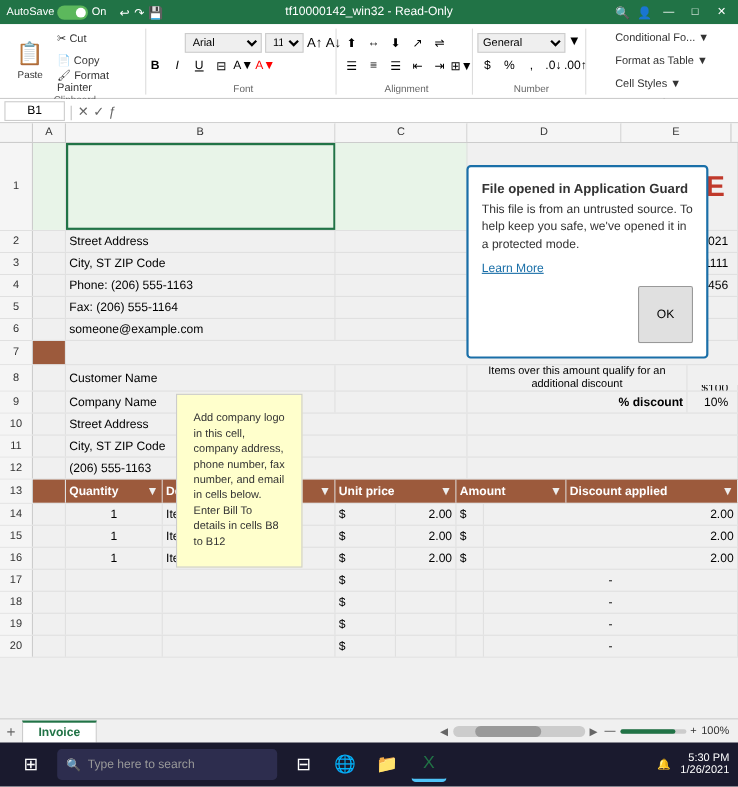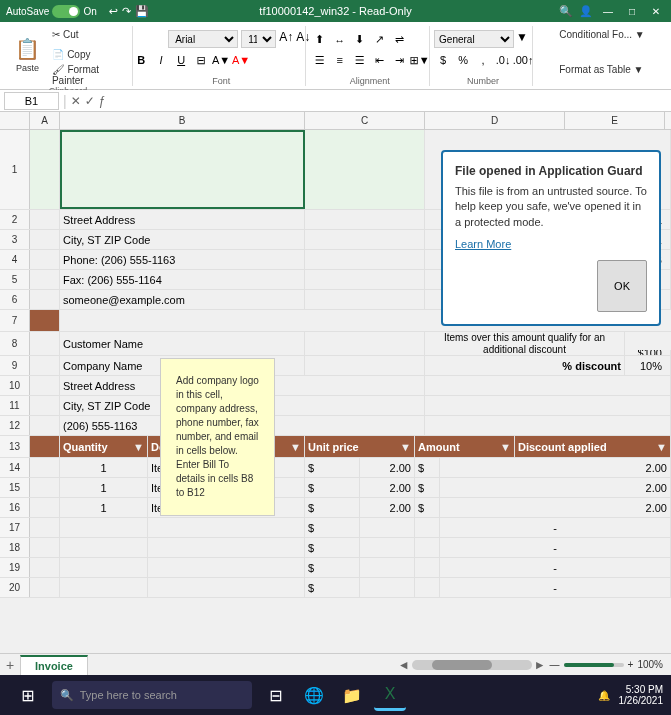--- a/index.html
+++ b/index.html
@@ -95,21 +95,21 @@
       background: #9c5a3c; color: white; font-weight: bold; justify-content: center;
     }
     .cell.bill-header { background: #9c5a3c; color: white; font-weight: bold; }
     .cell.invoice-red { color: #c0392b; font-size: 22px; font-weight: bold; justify-content: flex-end; }
     .cell.label-right { justify-content: flex-end; font-weight: bold; }
     .cell.value-right { justify-content: flex-end; }
     .cell.center { justify-content: center; }
 
     
     .guard-popup {
-      position: absolute; top: 38px; right: 10px; width: 220px;
+      position: absolute; top: 38px; right: 27px; width: 220px;
       background: white; border: 2px solid #1a6fa8; border-radius: 4px; padding: 12px; z-index: 100;
     }
     .guard-title { font-size: 12px; font-weight: bold; color: #333; margin-bottom: 6px; }
     .guard-text { font-size: 11px; color: #333; line-height: 1.4; margin-bottom: 8px; }
     .guard-link { color: #1a6fa8; text-decoration: underline; font-size: 11px; cursor: pointer; display: block; margin-bottom: 10px; }
     .guard-ok-btn {
       float: right; padding: 19px 16px; background: #e0e0e0; border: 1px solid #999;
       font-size: 11px; cursor: pointer; border-radius: 2px;
     }
 
@@ -198,21 +198,21 @@
           <div class="small-btn">✂ Cut</div>
           <div class="small-btn">📄 Copy</div>
           <div class="small-btn">🖌 Format Painter</div>
         </div>
       </div>
       <div class="ribbon-group-label">Clipboard</div>
     </div>
 
     <div class="ribbon-group" style="min-width:150px;">
       <div style="display:flex; flex-direction:column; gap:3px; flex:1; justify-content:center;">
-        <div style="display:flex; gap:3px; align-items:flex-start;margin-left:36px;">
+        <div style="display:flex; gap:3px; align-items:center;margin-left:36px;">
           <select class="font-select">
             <option>Arial</option>
           </select>
           <select class="font-size-select">
             <option>11</option>
           </select>
           <span style="cursor:pointer; font-size:12px;">A↑</span>
           <span style="cursor:pointer; font-size:12px;">A↓</span>
         </div>
         <div style="display:flex; gap:2px; align-items:center;">
@@ -261,21 +261,21 @@
           <div class="format-btn">%</div>
           <div class="format-btn">,</div>
           <div class="format-btn">.0↓</div>
           <div class="format-btn">.00↑</div>
         </div>
       </div>
       <div class="ribbon-group-label">Number</div>
     </div>
 
     <div class="ribbon-group" style="min-width:130px; border-right:none;">
-      <div style="display:flex; flex-direction:column; gap:17px; flex:1; justify-content:space-between;">
+      <div style="display:flex; flex-direction:column; gap:3px; flex:1; justify-content:space-between;">
         <div class="small-btn" style="font-size:10px;">Conditional Fo... ▼</div>
         <div class="small-btn" style="font-size:10px;">Format as Table ▼</div>
         <div class="small-btn" style="font-size:10px;">Cell Styles ▼</div>
       </div>
       <div class="ribbon-group-label">Styles</div>
     </div>
   </div>
 
   <div class="formula-bar">
     <input class="cell-ref-box" value="B1" style="">

